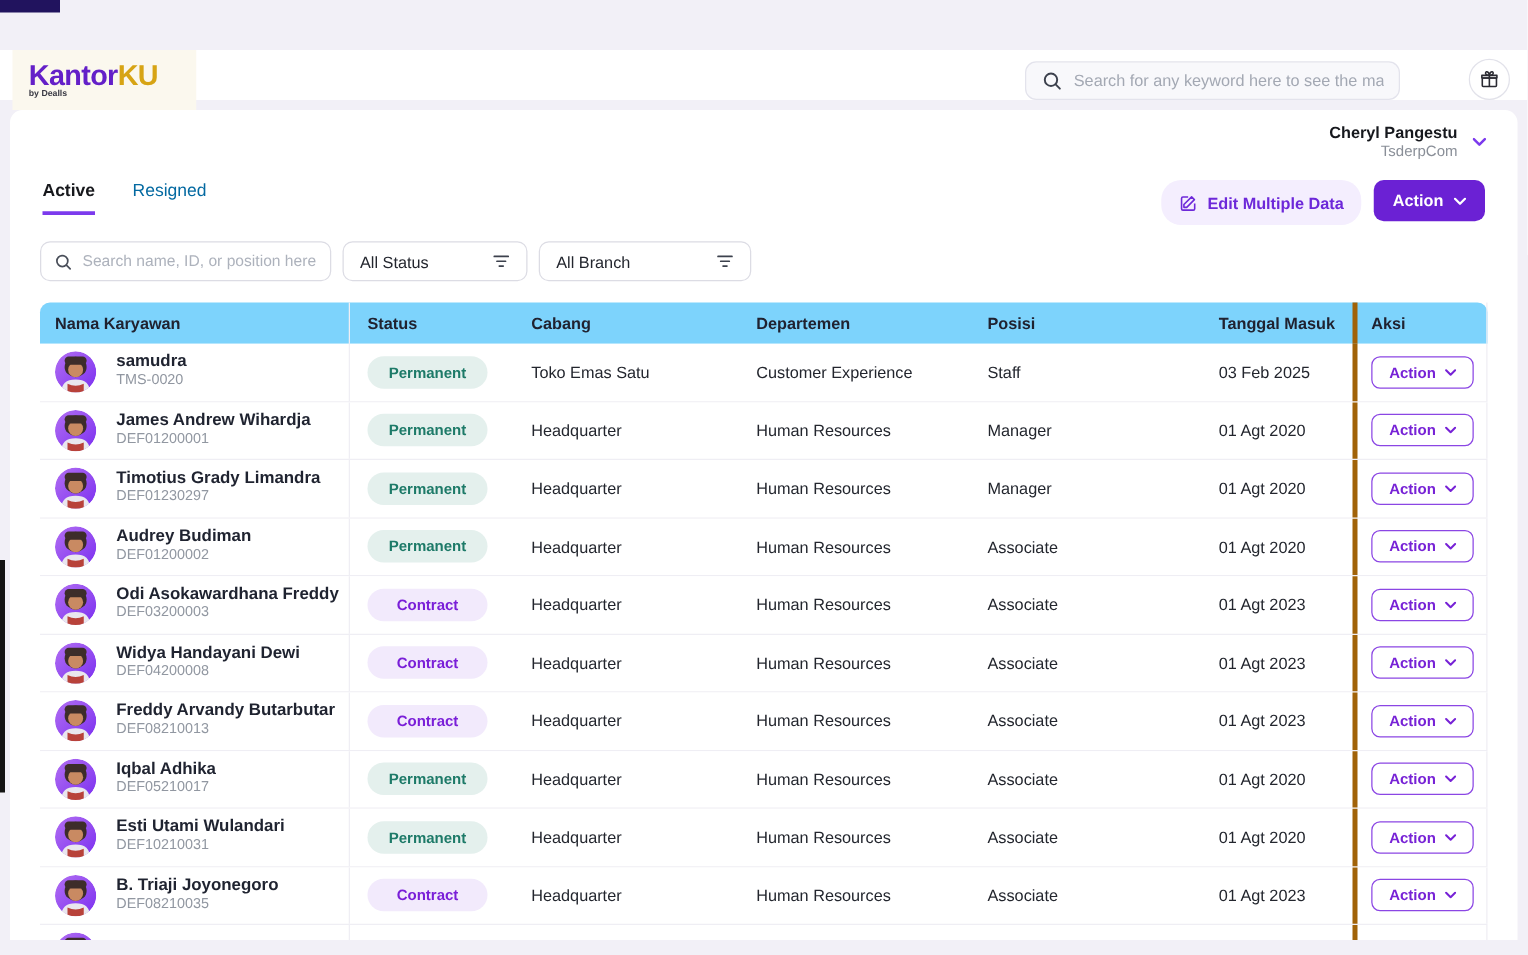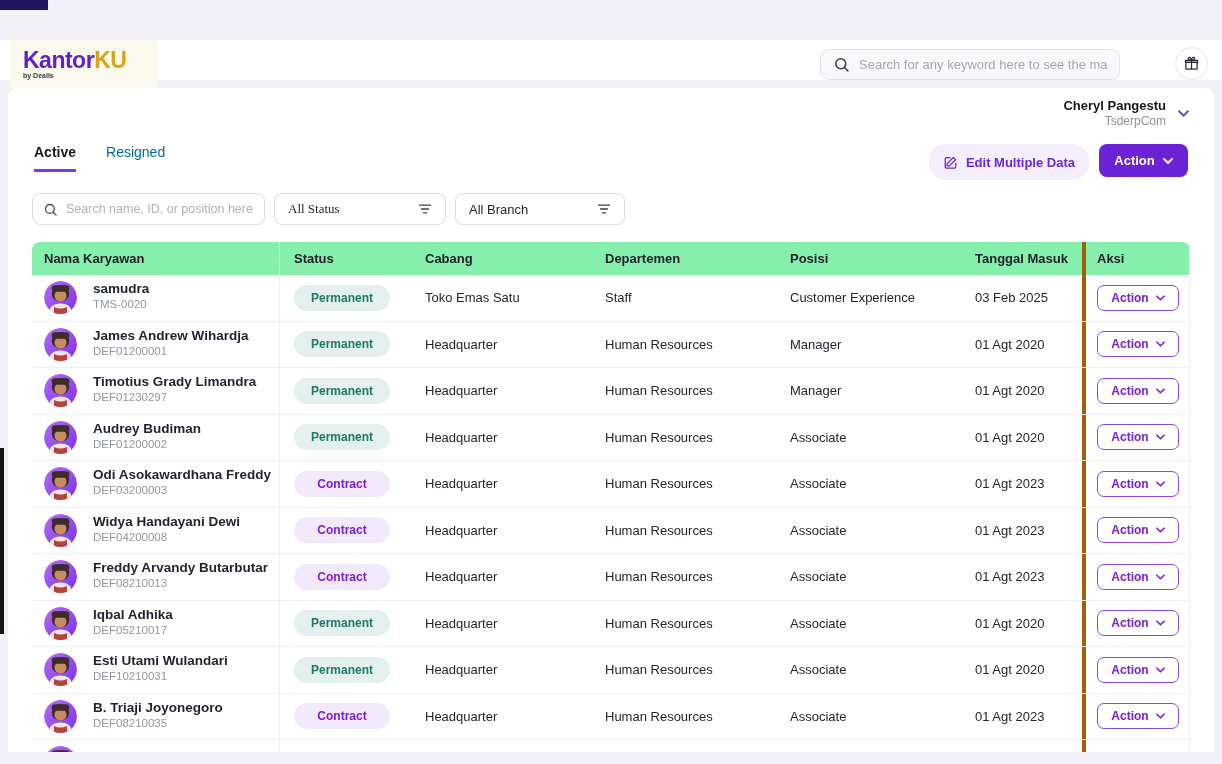--- a/index.html
+++ b/index.html
@@ -58,26 +58,26 @@
   
   .filter-row { position:absolute; left:24px; top:105px; display:flex; gap:9px; }
   .filter-search { width:233px; height:32px; border:1px solid #dcdce4; border-radius:8px;
     display:flex; align-items:center; gap:8px; padding:0 10px; background:#fff; }
   .filter-search input { border:none; outline:none; flex:1; background:transparent;
     font-family:"Liberation Sans", sans-serif; font-size:12.5px; color:#3c3f48; }
   .filter-search input::placeholder { color:#adb2bc; }
   .dropdown { height:32px; border:1px solid #dcdce4; border-radius:8px; background:#fff;
     display:flex; align-items:center; justify-content:space-between; padding:0 13px;
     font-size:13px; color:#23262e; cursor:pointer; }
-  .dd-status { width:172px;font-family:Liberation Serif, serif; } .dd-branch { width:170px; } .dd-dept { width:146px; }
+  .dd-status { width:148px; } .dd-branch { width:170px; } .dd-dept { width:146px; }
 
   
   .table { position:absolute; left:24px; top:154px; width:1158px; }
   .tgrid { display:grid; grid-template-columns:248px 131px 180px 185px 185px 121px 108px; align-items:center; }
-  .thead { background:#86efac; height:33px; border-radius:8px 8px 0 0; }
+  .thead { background:#7dd3fc; height:33px; border-radius:8px 8px 0 0; }
   .thead .cell { font-size:13px; font-weight:700; color:#202230; }
   .trow { height:46.5px; border-bottom:1px solid #efeef4; background:#fff; }
   .cell { padding-left:14px; font-size:13px; color:#23262e; height:100%; display:flex; align-items:center; }
   .c-first { padding-left:12px; border-right:1px solid #efeef4; }
   .c-aksi { padding-left:11px; border-left:4px solid #a16207; border-right:1px solid #efeef4; }
   .emp { display:flex; gap:16px; }
   .avatar { width:33px; height:33px; flex:0 0 33px; }
   .emp-name { font-size:13.5px; font-weight:700; color:#1f2330; line-height:16px; }
   .emp-id { font-size:11.5px; color:#9197a1; line-height:15px; }
   .badge { display:inline-flex; align-items:center; justify-content:center; width:96px; height:26px;
@@ -229,22 +229,22 @@
         <div>
           <div class="emp-name">samudra</div>
           <div class="emp-id">TMS-0020</div>
         </div>
       </div>
     </div>
     <div class="cell">
             <span class="badge permanent">Permanent</span>
           </div>
     <div class="cell">Toko Emas Satu</div>
+    <div class="cell">Customer Experience</div>
     <div class="cell">Staff</div>
-    <div class="cell">Customer Experience</div>
     <div class="cell">03 Feb 2025</div>
     <div class="cell c-aksi">
       <button class="act-btn">
         <span>Action</span>
         <span>
           <svg width="9" height="6" viewBox="0 0 10 6" fill="none" stroke="currentColor" stroke-width="1.8" stroke-linecap="round" stroke-linejoin="round">
                   <path d="M1 1 L5 5 L9 1"></path>
                 </svg>
         </span>
       </button>

